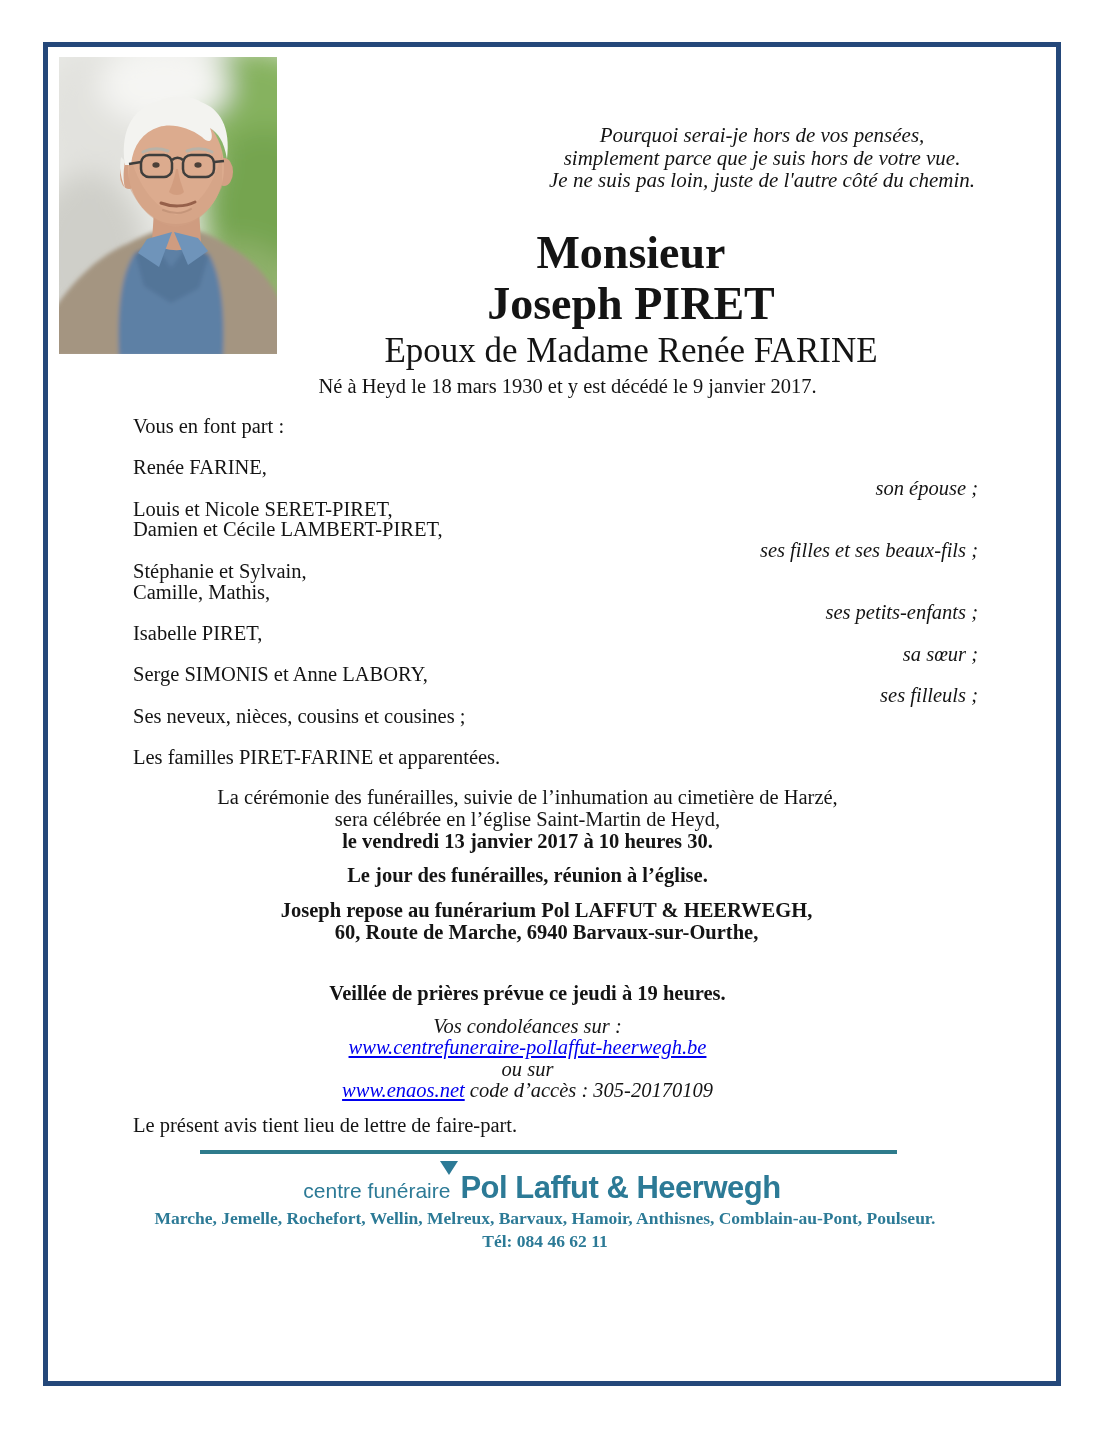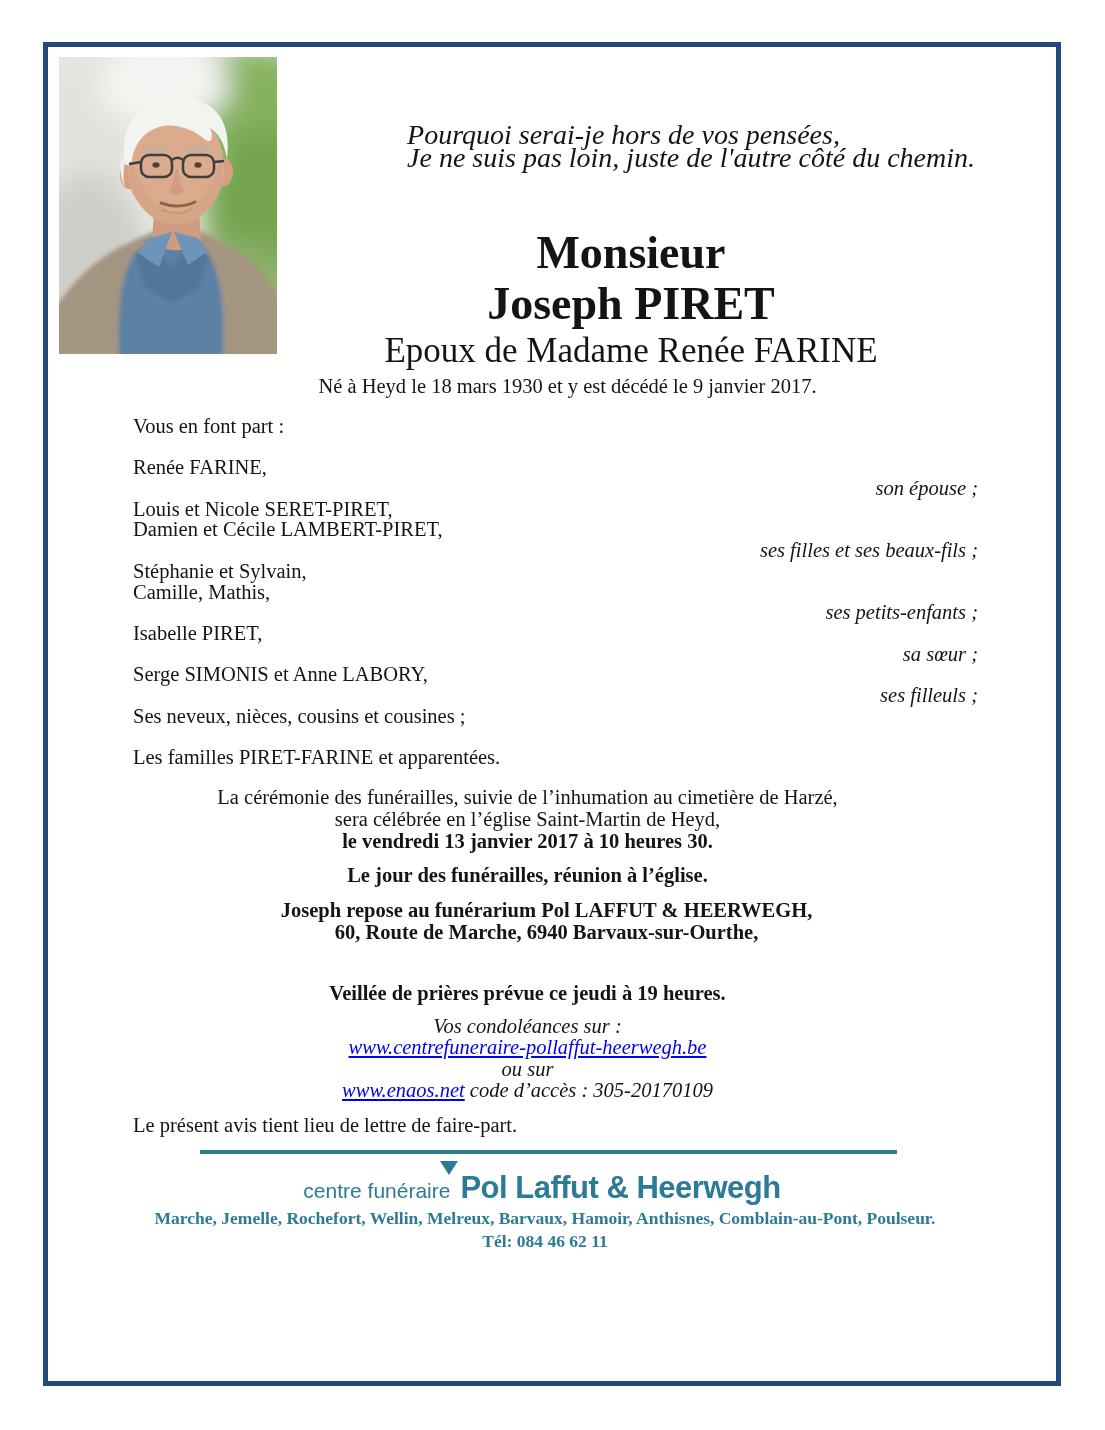--- a/index.html
+++ b/index.html
@@ -8,22 +8,22 @@
     font-family:"Liberation Serif","DejaVu Serif",serif;color:#141414;overflow:hidden;
   }
   .frame{
     position:absolute;left:43px;top:42px;width:1018px;height:1344px;
     box-sizing:border-box;border:5px solid #24487a;background:transparent;
   }
   .photo{
     position:absolute;left:59px;top:57px;width:218px;height:297px;overflow:hidden;
   }
   .poem{
-    position:absolute;top:124px;right:130px;text-align:left;
-    font-style:italic;font-size:28px;line-height:22.5px;white-space:nowrap;
+    position:absolute;top:124px;right:130px;text-align:center;
+    font-style:italic;font-size:21px;line-height:22.5px;white-space:nowrap;
   }
   .title-block{position:absolute;top:227px;left:201px;width:860px;text-align:center;}
   .salutation{font-weight:bold;font-size:46px;line-height:51px;}
   .deceased-name{font-weight:bold;font-size:46px;line-height:51px;}
   .relation{font-size:35px;line-height:44px;}
   .life-dates{position:absolute;top:375px;left:0;width:1105px;text-align:center;font-size:20.5px;margin-left:15px;}
   .family{
     position:absolute;top:416px;left:133px;width:845px;
     font-size:20.5px;line-height:20.7px;
   }
@@ -112,20 +112,21 @@
       <ellipse cx="97" cy="108" rx="3.6" ry="2.8" fill="#4c4038"></ellipse>
       <ellipse cx="139" cy="108" rx="3.6" ry="2.8" fill="#4c4038"></ellipse>
       <path d="M117,112 C115,124 112,130 110,135 C114,139 122,139 125,135 C123,128 120,122 119,112" fill="#cf9a7c" opacity="0.8"></path>
       <path d="M102,146 C112,150 126,150 136,145" stroke="#96604a" stroke-width="3" fill="none" stroke-linecap="round"></path>
       <path d="M104,153 C114,157 124,157 132,152" stroke="#b98a70" stroke-width="2" fill="none" opacity="0.6" stroke-linecap="round"></path>
     </svg>
   </div>
 
   <div class="poem">
     <div>Pourquoi serai-je hors de vos pensées,</div>
+    <div>simplement parce que je suis hors de votre vue.</div>
     <div>Je ne suis pas loin, juste de l'autre côté du chemin.</div>
   </div>
 
   <div class="title-block">
     <div class="salutation">Monsieur</div>
     <div class="deceased-name">Joseph PIRET</div>
     <div class="relation">Epoux de Madame Renée FARINE</div>
   </div>
 
   <div class="life-dates">Né à Heyd le 18 mars 1930 et y est décédé le 9 janvier 2017.</div>

